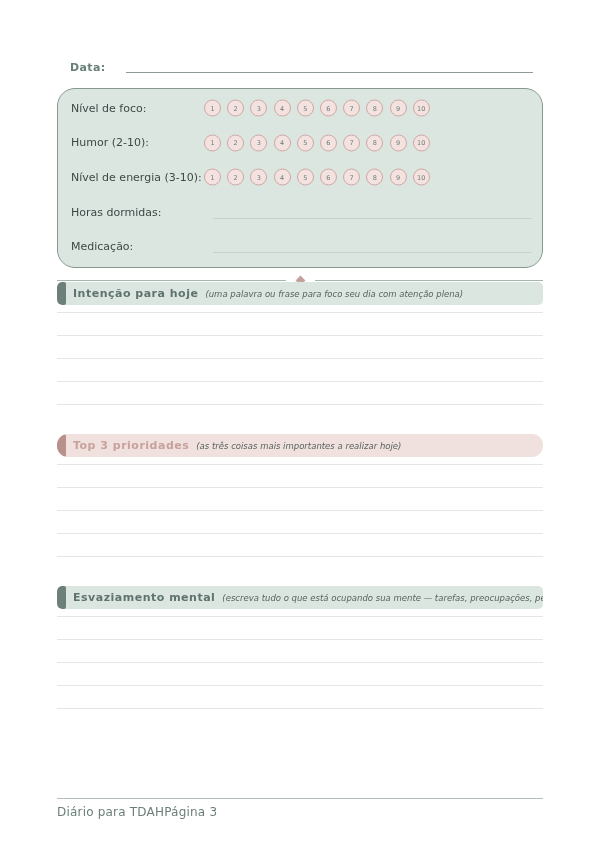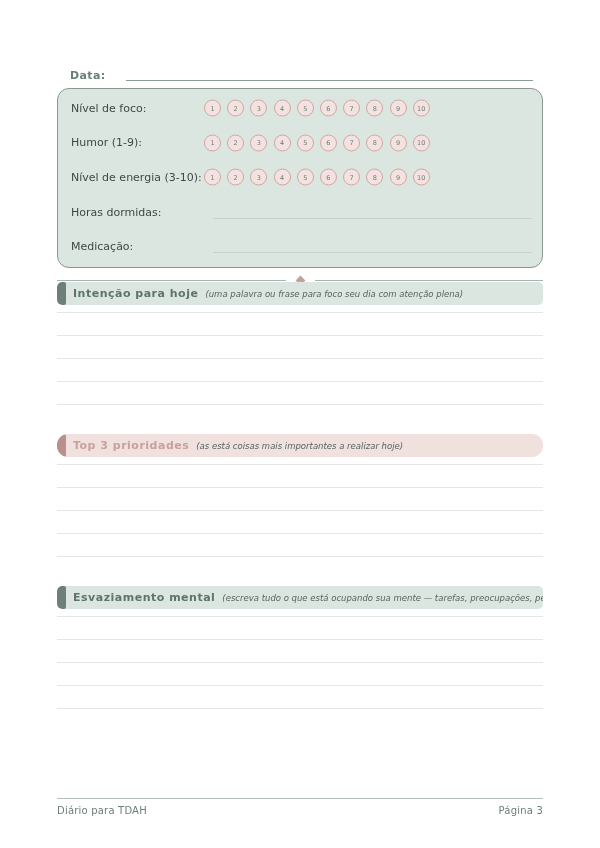--- a/index.html
+++ b/index.html
@@ -6,29 +6,29 @@
   html,body { width:600px; height:848px; }
   body {
     background:#ffffff;
     font-family:"DejaVu Sans", sans-serif;
     position:relative;
     overflow:hidden;
   }
   .page { position:absolute; inset:0; }
 
   
-  .date-row { position:absolute; top:61px; left:70px; right:67px; display:flex; align-items:flex-end; gap:20px;margin-top:8px; }
+  .date-row { position:absolute; top:61px; left:70px; right:67px; display:flex; align-items:flex-end; gap:20px; }
   .date-label { font-size:11px; font-weight:bold; color:var(--teal,#68807a); letter-spacing:0.4px; }
   .date-line { flex:1; border-bottom:1px solid #8a9c95; margin-bottom:1px; height:12px; }
 
   
   .tracker-box {
     position:absolute; top:88px; left:57px; width:486px; height:180px;
     background:var(--green-bg,#dce6e1);
-    border:1.5px solid #87998f; border-radius:12px;
+    border:1.5px solid #87998f; border-radius:18px;
     padding-top:2px;
   }
   .t-row { position:relative; height:34.6px; display:flex; align-items:center; padding-left:13px; }
   .t-label { font-size:11px; color:#3f4846; }
   .scale { position:absolute; left:146px; top:50%; transform:translateY(-50%); display:flex; gap:6.2px; }
   .circle {
     width:17px; height:17px; border-radius:50%;
     background:var(--circle-fill,#f3e2e0);
     border:1px solid var(--circle-border,#cfa8a2);
     display:flex; align-items:center; justify-content:center;
@@ -58,22 +58,22 @@
   .sec.green .sec-title { color:#5f736e; }
   .sec.rose  .sec-title { color:var(--rose,#c8a19c); }
   .sec-hint { font-size:8.5px; font-style:italic; color:#57635f; margin-left:7px; }
   .sec-lines .rule { height:23px; border-bottom:1px solid #e3e7e4; }
   .sec-lines .rule:first-child { height:8px; }
 
   
   .footer {
     position:absolute; top:798px; left:57px; right:57px;
     border-top:1px solid #b4bfba; padding-top:6px;
-    display:flex; justify-content:space-between;
-    font-size:10px; color:#6b7f7a; letter-spacing:0.2px;
+    display:flex; 
+    font-size:12px; color:#6b7f7a; letter-spacing:0.2px;
   }
 </style>
 </head>
 <body>
 
 <div class="page">
 
   <div class="date-row">
     <span class="date-label">Data:</span>
     <span class="date-line"></span>
@@ -91,21 +91,21 @@
           <span class="circle">6</span>
           <span class="circle">7</span>
           <span class="circle">8</span>
           <span class="circle">9</span>
           <span class="circle">10</span>
         </span>
 
   </div>
 
   <div class="t-row">
-    <span class="t-label">Humor (1-9):</span>
+    <span class="t-label">Humor (2-10):</span>
     <span class="scale">
           <span class="circle">1</span>
           <span class="circle">2</span>
           <span class="circle">3</span>
           <span class="circle">4</span>
           <span class="circle">5</span>
           <span class="circle">6</span>
           <span class="circle">7</span>
           <span class="circle">8</span>
           <span class="circle">9</span>
@@ -163,21 +163,21 @@
           <div class="rule"></div>
           <div class="rule"></div>
           <div class="rule"></div>
         </div>
   </section>
 
   <section class="sec rose">
     <div class="sec-header">
       <span class="accent"></span>
       <span class="sec-title">Top 3 prioridades</span>
-      <span class="sec-hint">(as está coisas mais importantes a realizar hoje)</span>
+      <span class="sec-hint">(as três coisas mais importantes a realizar hoje)</span>
     </div>
     <div class="sec-lines">
           <div class="rule"></div>
           <div class="rule"></div>
           <div class="rule"></div>
           <div class="rule"></div>
           <div class="rule"></div>
         </div>
   </section>
 

